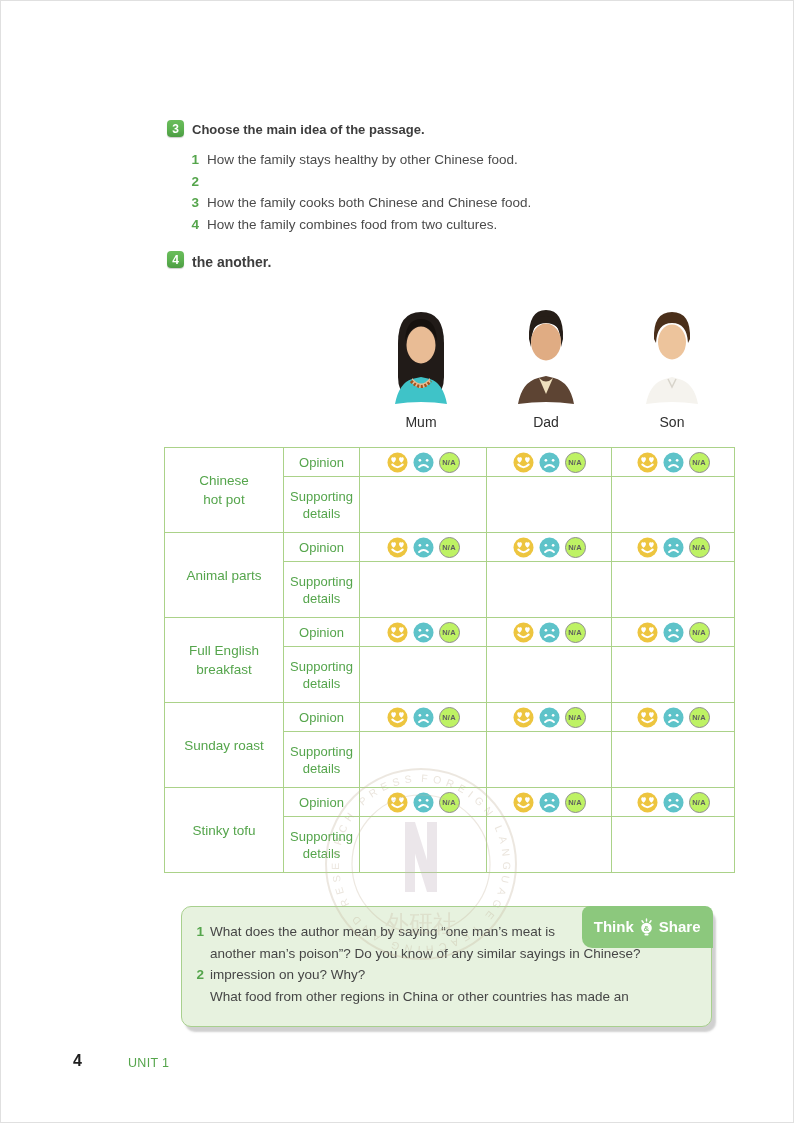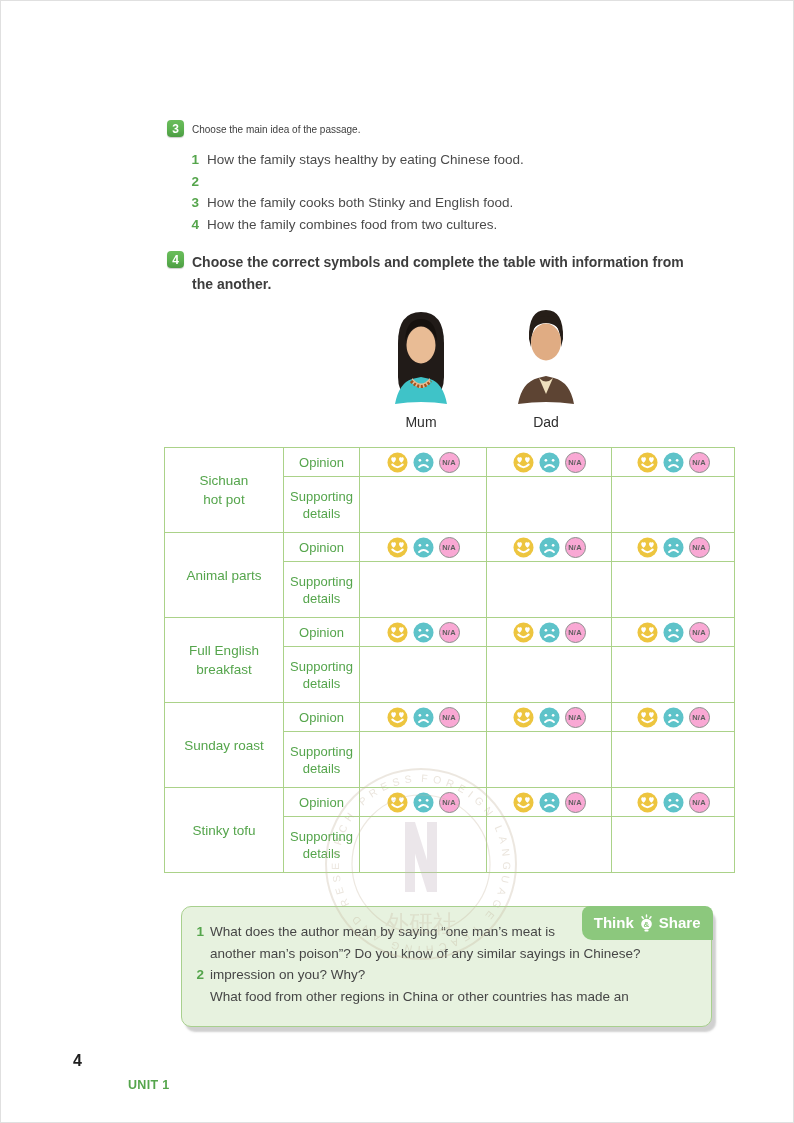--- a/index.html
+++ b/index.html
@@ -25,97 +25,96 @@
   
   .exercise{position:absolute;left:166px;width:540px;}
   .ex-head{display:flex;gap:8px;align-items:flex-start;}
   .badge{
     flex:0 0 auto;width:17px;height:17px;margin-top:0;
     background:linear-gradient(#6abd5b,var(--badge) 55%,#4c9c43);
     border-radius:4px;color:#fff;font-size:12px;font-weight:bold;
     display:flex;align-items:center;justify-content:center;
     box-shadow:0 1px 1px rgba(0,0,0,.2);
   }
-  .ex-title{font-size:10px;font-weight:normal;color:var(--head-text);line-height:18px;padding-top:1px;}
+  .ex-title{font-size:13px;font-weight:bold;color:var(--head-text);line-height:18px;padding-top:1px;}
   .title-lines span{display:block;font-size:14px;font-weight:bold;color:var(--head-text);line-height:22px;}
   .options{list-style:none;margin:10px 0 0 24px;}
   .options li{display:flex;gap:8px;font-size:13.5px;color:var(--body-text);line-height:21.5px;}
   .options .num{color:var(--green);font-weight:bold;flex:0 0 8px;text-align:right;}
   
   figure.person{position:absolute;top:300px;width:84px;text-align:center;}
   figure.person figcaption{margin-top:6px;font-size:14px;font-weight:normal;color:#2e2e2e;}
   
   .tbl-wrap{position:absolute;left:163px;top:446px;z-index:4;}
   table{border-collapse:collapse;table-layout:fixed;width:570px;background:transparent;}
   td{border:1.4px solid var(--tbl-border);vertical-align:middle;text-align:center;padding:0;}
   .op-row td{height:29px;}
   .sup-row td{height:56px;}
   .food-label{white-space:pre-line;color:var(--green);font-size:13.5px;line-height:19px;}
   .sub-cell{color:var(--green);font-size:13px;line-height:17px;padding:2px 4px;}
   .icons{display:flex;justify-content:center;align-items:center;gap:5px;}
   .na-badge{
     width:21px;height:21px;border:1.4px solid #8e8e8e;border-radius:50%;
-    font-size:7.5px;font-weight:bold;color:#5e5e5e;background:#f9a8d4;
+    font-size:7.5px;font-weight:bold;color:#5e5e5e;background:#bef264;
     display:flex;align-items:center;justify-content:center;letter-spacing:.2px;
   }
   
   .watermark{position:absolute;left:320px;top:763px;z-index:5;opacity:.33;pointer-events:none;}
   
   .think-box{
     position:absolute;left:180px;top:905px;width:531px;height:121px;z-index:2;
     background:var(--think-bg);border:1.5px solid var(--think-border);border-radius:10px;
     box-shadow:4px 5px 2px rgba(120,120,120,.35);
     padding:14px 18px 0 13px;
   }
   .think-tab{
-    position:absolute;top:-1.5px;right:-1.5px;height:34px;padding:0 12px;
+    position:absolute;top:-1.5px;right:-1.5px;height:42px;padding:0 12px;
     background:var(--tab);border-radius:8px 8px 0 10px;
     display:flex;align-items:center;gap:5px;color:#fff;font-size:15px;font-weight:bold;
   }
   .q{display:flex;gap:6px;font-size:13.5px;color:#464646;line-height:21.5px;}
   .q .num{color:var(--green);font-weight:bold;flex:0 0 9px;text-align:right;}
   .q .q-lines span{display:block;}
   
   .footer-page{position:absolute;left:72px;top:1051px;font-size:16px;font-weight:bold;color:#1e1e1e;}
-  .footer-unit{position:absolute;left:127px;top:1055px;font-size:12.5px;font-weight:bold;color:var(--green);letter-spacing:.3px;margin-top:22px;}
+  .footer-unit{position:absolute;left:127px;top:1055px;font-size:12.5px;font-weight:normal;color:var(--green);letter-spacing:.3px;}
 </style>
 </head>
 <body>
 
 <div class="page">
 
   <section class="exercise" style="top:119px">
     <div class="ex-head">
       <span class="badge">3</span>
       <span class="ex-title">Choose the main idea of the passage.</span>
     </div>
     <ol class="options">
       <li>
           <span class="num">1</span>
-          <span>How the family stays healthy by eating Chinese food.</span>
+          <span>How the family stays healthy by other Chinese food.</span>
         </li>
       <li>
           <span class="num">2</span>
         </li>
       <li>
           <span class="num">3</span>
-          <span>How the family cooks both Stinky and English food.</span>
+          <span>How the family cooks both Chinese and Chinese food.</span>
         </li>
       <li>
           <span class="num">4</span>
           <span>How the family combines food from two cultures.</span>
         </li>
     </ol>
   </section>
 
   <section class="exercise" style="top:250px">
     <div class="ex-head">
       <span class="badge">4</span>
       <span class="title-lines">
-        <span>Choose the correct symbols and complete the table with information from</span>
         <span>the another.</span>
       </span>
     </div>
   </section>
 
   <figure class="person" style="left:378px">
     <svg width="84" height="103" viewBox="0 0 84 103">
       <path d="M19 42 Q19 11 42 11 Q65 11 65 42 L65 76 Q65 90 56 96 L28 96 Q19 90 19 76 Z" fill="#211b18"></path>
       <ellipse cx="42" cy="44" rx="14.5" ry="18.5" fill="#e9bc95"></ellipse>
       <path d="M26 40 Q27 18 42 18 Q57 18 58 40 Q53 25 42 25 Q31 25 26 40 Z" fill="#16110e"></path>
@@ -130,34 +129,43 @@
     <svg width="84" height="103" viewBox="0 0 84 103">
       <path d="M25 38 Q24 9 42 9 Q60 9 59 38 L57 46 Q57 20 42 20 Q27 20 27 46 Z" fill="#261e18"></path>
       <ellipse cx="42" cy="41" rx="15" ry="18.5" fill="#e0ac83"></ellipse>
       <path d="M25 36 Q26 15 42 15 Q58 15 59 36 Q54 22 42 22 Q30 22 25 36 Z" fill="#261e18"></path>
       <path d="M14 103 Q18 81 34 77 L42 75 L50 77 Q66 81 70 103 Q56 101 42 101 Q28 101 14 103 Z" fill="#5d4433"></path>
       <path d="M35 77 L42 93 L49 77 Q42 84 35 77 Z" fill="#efe0bd"></path>
     </svg>
     <figcaption>Dad</figcaption>
   </figure>
 
+  <figure class="person" style="left:629px">
+    <svg width="84" height="103" viewBox="0 0 84 103">
+      <path d="M24 38 Q23 11 42 11 Q61 11 60 38 L58 42 Q57 22 42 22 Q27 22 26 42 Z" fill="#4a2f1a"></path>
+      <ellipse cx="42" cy="41" rx="14" ry="17.5" fill="#edc49c"></ellipse>
+      <path d="M16 103 Q20 82 35 78 L42 76 L49 78 Q64 82 68 103 Q54 101 42 101 Q30 101 16 103 Z" fill="#f5f3ee"></path>
+      <path d="M38 78 L42 86 L46 78" stroke="#d8d4cb" stroke-width="1.5" fill="none"></path>
+    </svg>
+    <figcaption>Son</figcaption>
+  </figure>
 
   <div class="tbl-wrap">
     <table id="food-table">
       <colgroup>
         <col style="width:119px">
           <col style="width:76px">
           <col style="width:127px">
           <col style="width:125px">
           <col style="width:123px">
       </colgroup>
       <tbody>
   <tr class="op-row">
     <td class="label-cell" rowspan="2">
-              <div class="food-label">Sichuan
+              <div class="food-label">Chinese
 hot pot</div>
             </td>
     <td class="sub-cell"><span class="op-label">Opinion</span></td>
     <td class="sym-cell">
   <span class="icons">
     <svg width="21" height="21" viewBox="0 0 22 22">
       <circle cx="11" cy="11" r="10.5" fill="#edc53f"></circle>
       <g fill="#fff">
         <path transform="translate(6.9,8.4)" d="M0 2.9 C-3.6 0.1 -2.7 -2.8 -0.9 -2.8 C-0.2 -2.8 0 -2.1 0 -2.1 C0 -2.1 0.2 -2.8 0.9 -2.8 C2.7 -2.8 3.6 0.1 0 2.9 Z"></path>
         <path transform="translate(15.1,8.4)" d="M0 2.9 C-3.6 0.1 -2.7 -2.8 -0.9 -2.8 C-0.2 -2.8 0 -2.1 0 -2.1 C0 -2.1 0.2 -2.8 0.9 -2.8 C2.7 -2.8 3.6 0.1 0 2.9 Z"></path>

